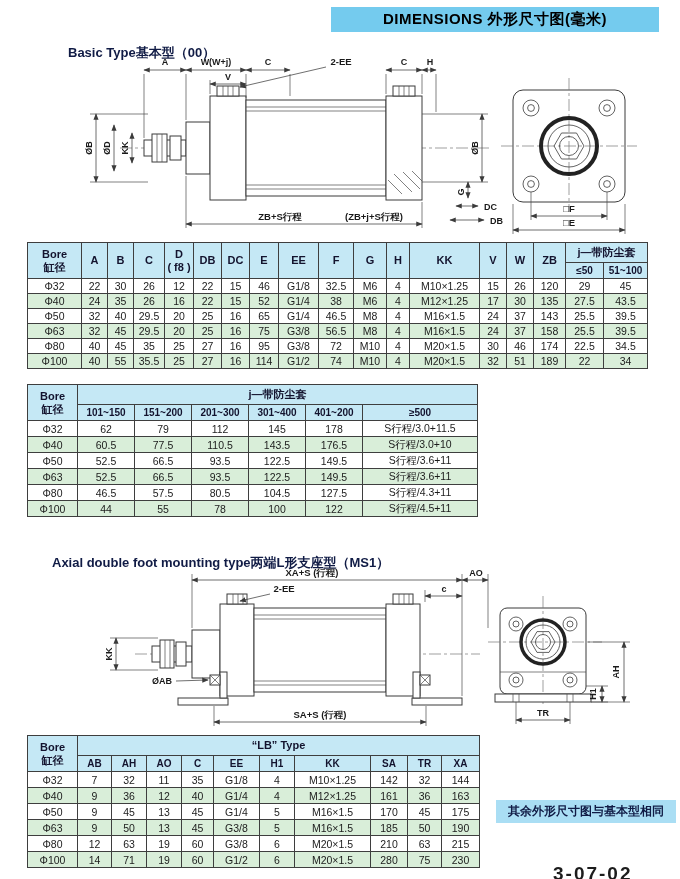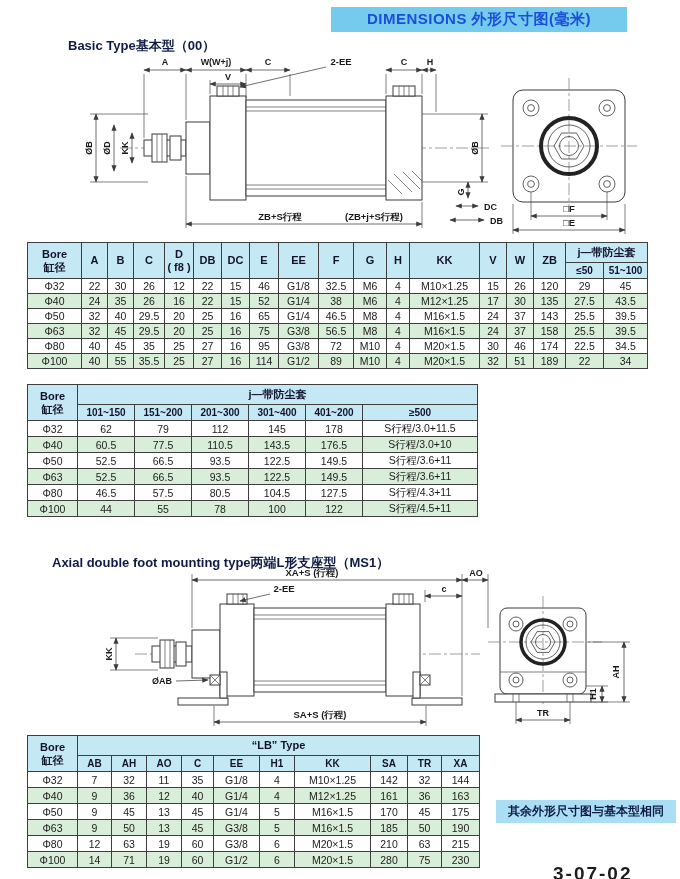--- a/index.html
+++ b/index.html
@@ -3,26 +3,26 @@
 <meta charset="utf-8">
 <style>
   * { box-sizing: border-box; }
   html,body { margin:0; padding:0; }
   body {
     width:680px; height:879px; position:relative; overflow:hidden;
     background:#ffffff; color:#1c1c1c;
     font-family:"Liberation Sans", sans-serif;
   }
   .banner {
-    position:absolute; left:331px; top:7px; width:296px; height:25px;
-    background:#74cbee; color:#1d4ed8; font-weight:bold; font-size:15px;
+    position:absolute; left:331px; top:7px; width:328px; height:25px;
+    background:#74cbee; color:#000000; font-weight:bold; font-size:15px;
     display:flex; align-items:center; justify-content:center; letter-spacing:.5px;
   }
   .sec-title { position:absolute; font-weight:bold; font-size:13px; color:#101b45; }
-  #sec1-title { left:68px; top:37px; }
+  #sec1-title { left:68px; top:44px; }
   #sec2-title { left:52px; top:554px; }
 
   svg.drawing { position:absolute; }
   #drawing1 { left:58px; top:52px; }
   #drawing2 { left:40px; top:568px; }
   .lnf { stroke:#3b3b3b; stroke-width:1; fill:#ffffff; }
   .thin { stroke:#4a4a4a; stroke-width:.7; fill:none; }
   .dim { stroke:#4a4a4a; stroke-width:.8; fill:none; }
   .cl { stroke:#777; stroke-width:.7; stroke-dasharray:12 3 3 3; fill:none; }
   .hx { stroke:#3b3b3b; stroke-width:.8; fill:none; }
@@ -349,21 +349,21 @@
       <tr class="green">
         <td>Φ100</td>
         <td>40</td>
         <td>55</td>
         <td>35.5</td>
         <td>25</td>
         <td>27</td>
         <td>16</td>
         <td>114</td>
         <td>G1/2</td>
-        <td>89</td>
+        <td>74</td>
         <td>M10</td>
         <td>4</td>
         <td>M20×1.5</td>
         <td>32</td>
         <td>51</td>
         <td>189</td>
         <td>22</td>
         <td>34</td>
       </tr>
     </tbody>

